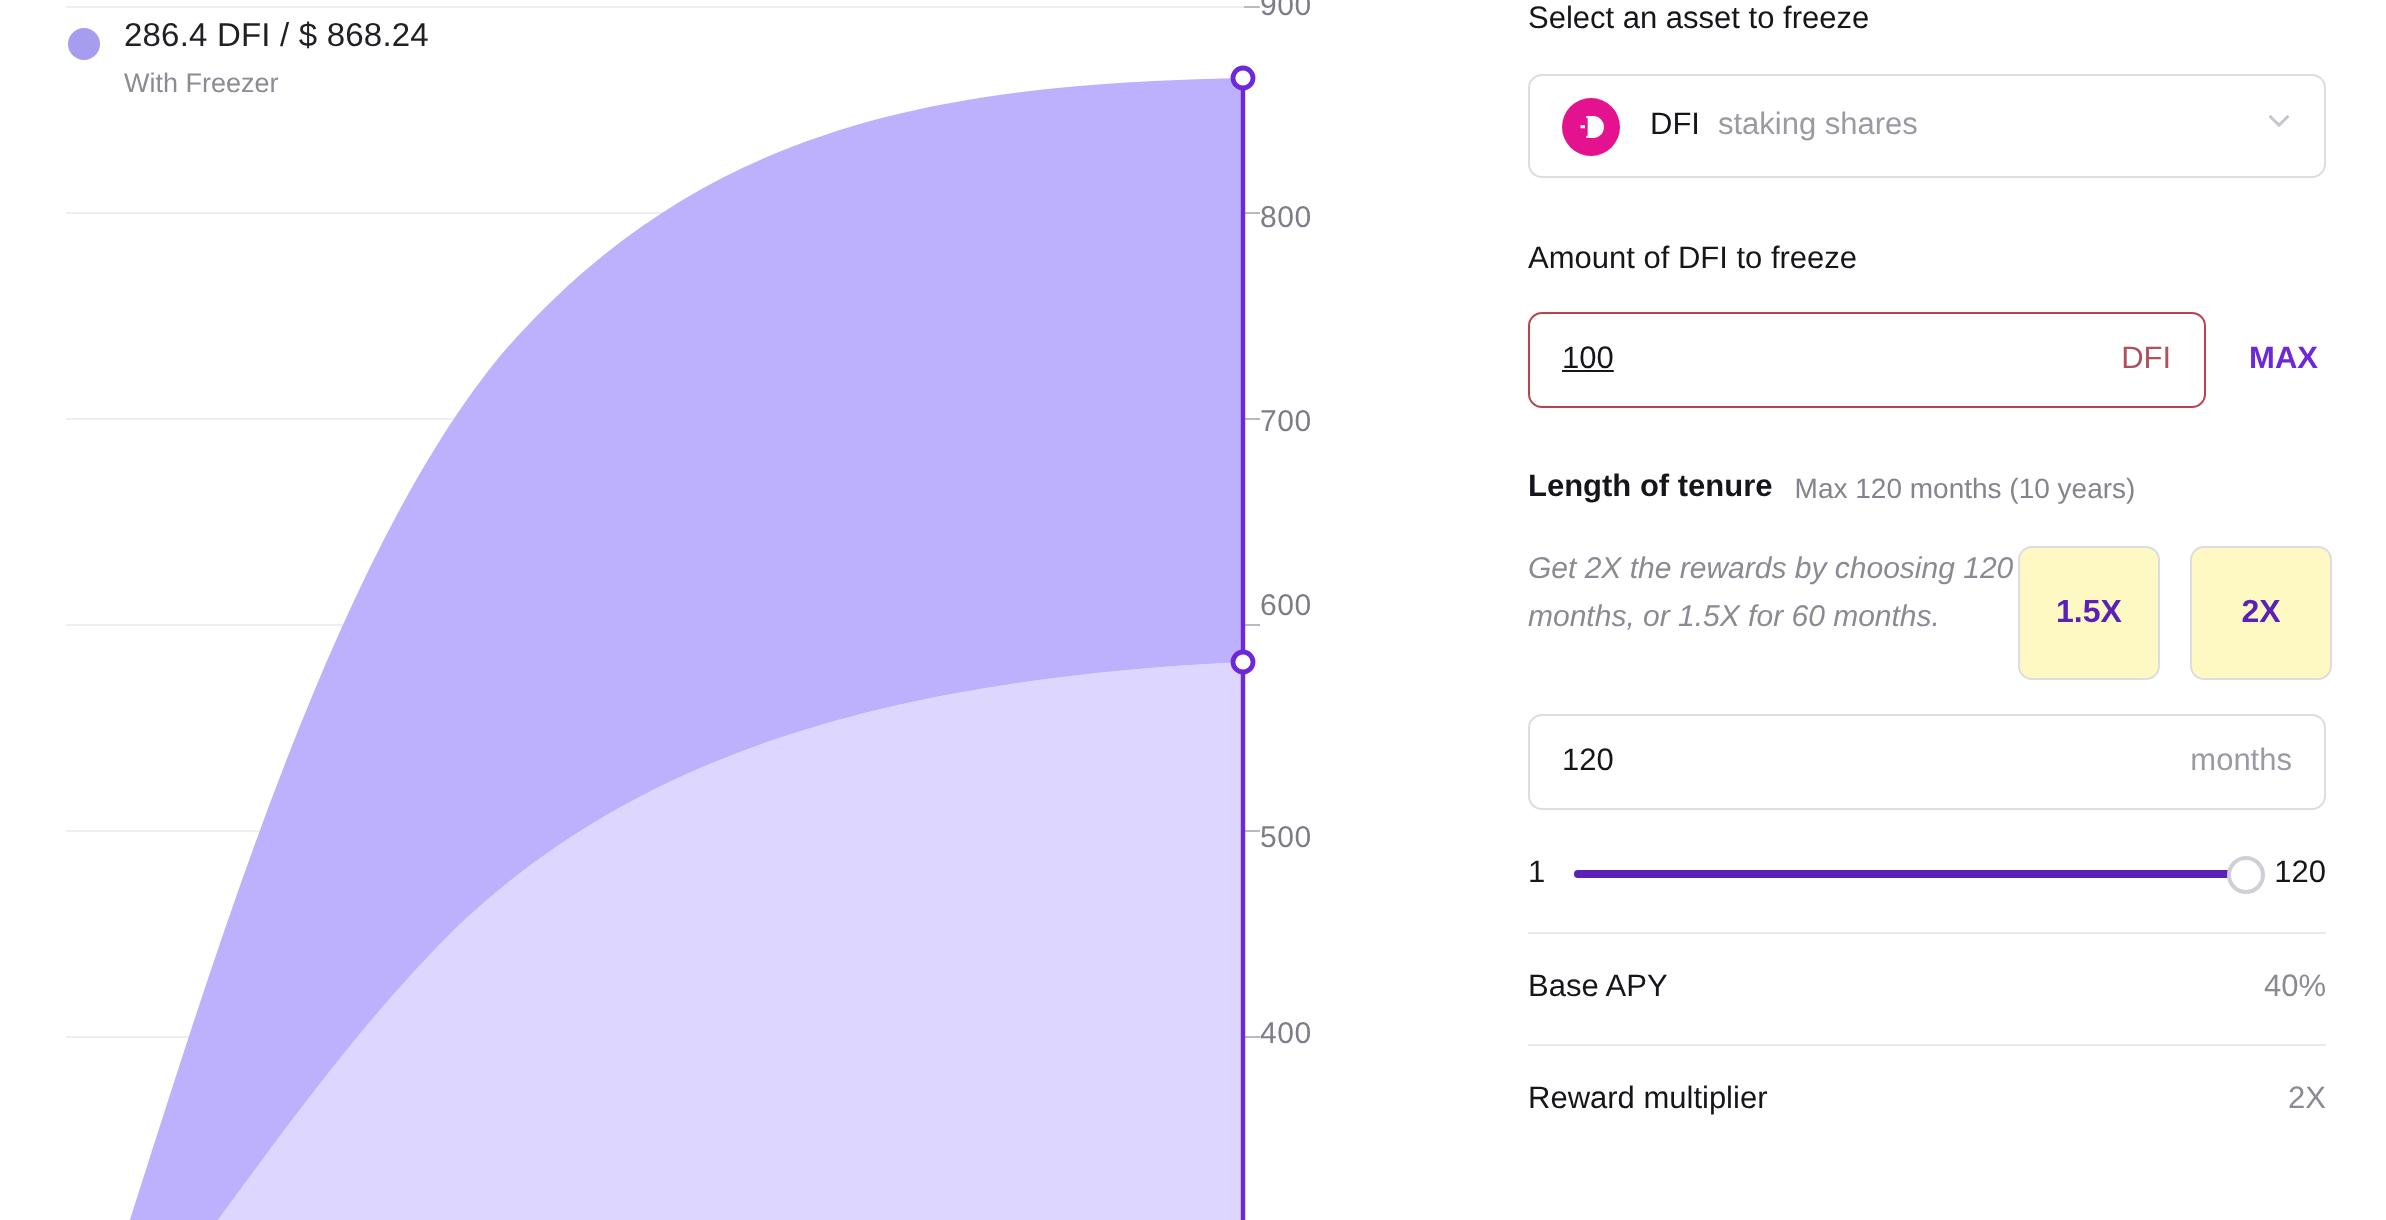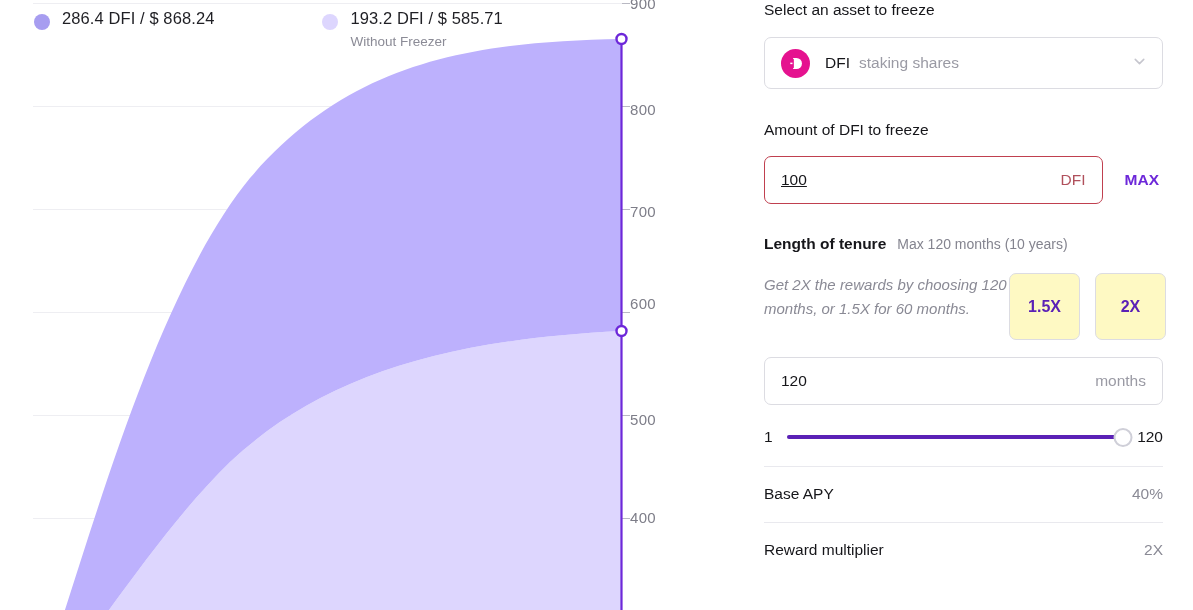--- a/index.html
+++ b/index.html
@@ -257,27 +257,21 @@
     <div class="ytick-label" style="top:211px">700</div>
     <div class="ytick-label" style="top:303px">600</div>
     <div class="ytick-label" style="top:419px">500</div>
     <div class="ytick-label" style="top:517px">400</div>
 
     <div class="legend">
       <div class="legend-item">
         <span class="legend-dot primary"></span>
         <span class="legend-txt">
           <span class="legend-value">286.4 DFI / $ 868.24</span>
-        </span>
-      </div>
-      <div class="legend-item">
-        <span class="legend-dot secondary"></span>
-        <span class="legend-txt">
-          <span class="legend-value">193.2 DFI / $ 585.71</span>
-          <span class="legend-label">Without Freezer</span>
+          <span class="legend-label">With Freezer</span>
         </span>
       </div>
     </div>
   </div>
 
   <div class="form-pane">
 
     <div class="section-head" style="margin-top:0;padding-top:0;">Select an asset to freeze</div>
 
     <div class="select-box">

